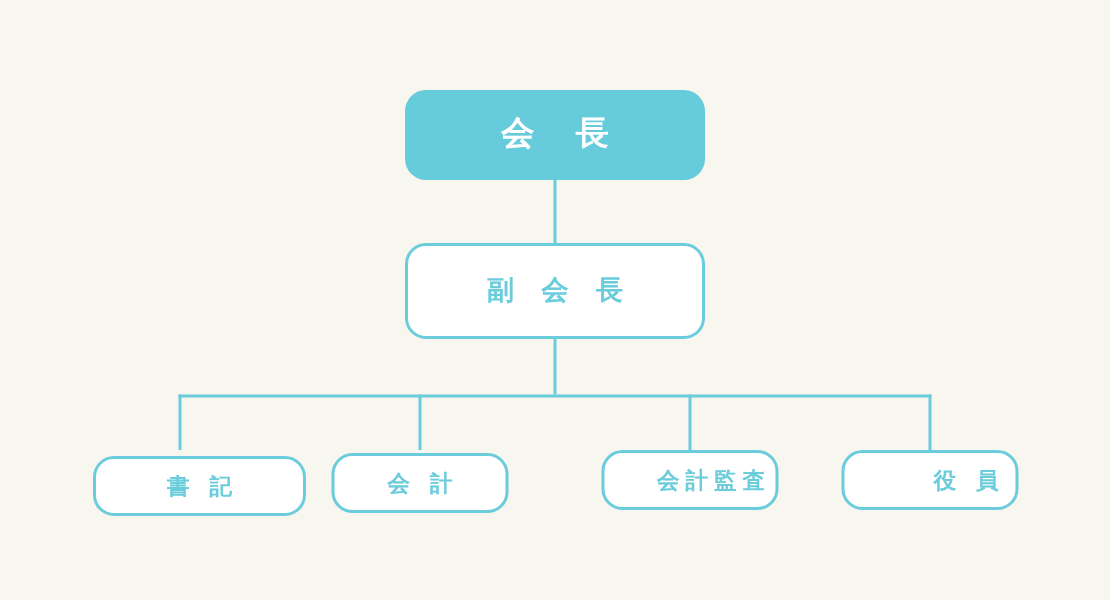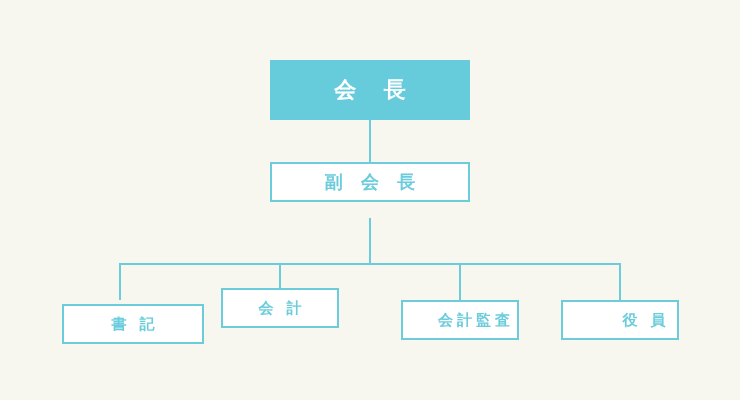--- a/index.html
+++ b/index.html
@@ -23,20 +23,21 @@
   
   .node {
     position: absolute;
     box-sizing: border-box;
     display: flex;
     align-items: center;
     justify-content: center;
     text-align: center;
     line-height: 1;
     z-index: 2;
+    border-radius: 14px;
   }
 
   .node-filled {
     background: #66cbda;
     color: #ffffff;
     border: none;
     font-size: 22px;
     letter-spacing: 10px;
     text-indent: 10px;
     font-weight: 600;
@@ -74,38 +75,38 @@
 <body>
 
 <div id="chart-root">
 
   <div class="node node-filled" style="left:270px; top:60px; width:200px; height:60px;">
     <span>会 長</span>
   </div>
 
   <div class="conn conn-v" style="left:369px; top:120px; height:42px;"></div>
 
-  <div class="node node-outline node-level2" style="left:270px; top:162px; width:200px; height:40px;">
+  <div class="node node-outline node-level2" style="left:270px; top:162px; width:200px; height:64px;">
     <span>副 会 長</span>
   </div>
 
   <div class="conn conn-v" style="left:369px; top:218px; height:45px;"></div>
 
   <div class="conn conn-h" style="left:119px; top:263px; width:502px;"></div>
 
   <div class="conn conn-v" style="left:119px; top:263px; height:37px;"></div>
   <div class="conn conn-v" style="left:279px; top:263px; height:37px;"></div>
   <div class="conn conn-v" style="left:459px; top:263px; height:37px;"></div>
   <div class="conn conn-v" style="left:619px; top:263px; height:37px;"></div>
 
   <div class="node node-outline node-leaf" style="left:62px; top:304px; width:142px; height:40px;">
     <span>書 記</span>
   </div>
 
-  <div class="node node-outline node-leaf" style="left:221px; top:288px; width:118px; height:40px;justify-content:center;">
+  <div class="node node-outline node-leaf" style="left:221px; top:302px; width:118px; height:40px;justify-content:center;">
     <span>会 計</span>
   </div>
 
   <div class="node node-outline node-leaf" style="left:401px; top:300px; width:118px; height:40px;padding-left:28px;">
     <span>会計監査</span>
   </div>
 
   <div class="node node-outline node-leaf" style="left:561px; top:300px; width:118px; height:40px;padding-left:48px;">
     <span>役 員</span>
   </div>

